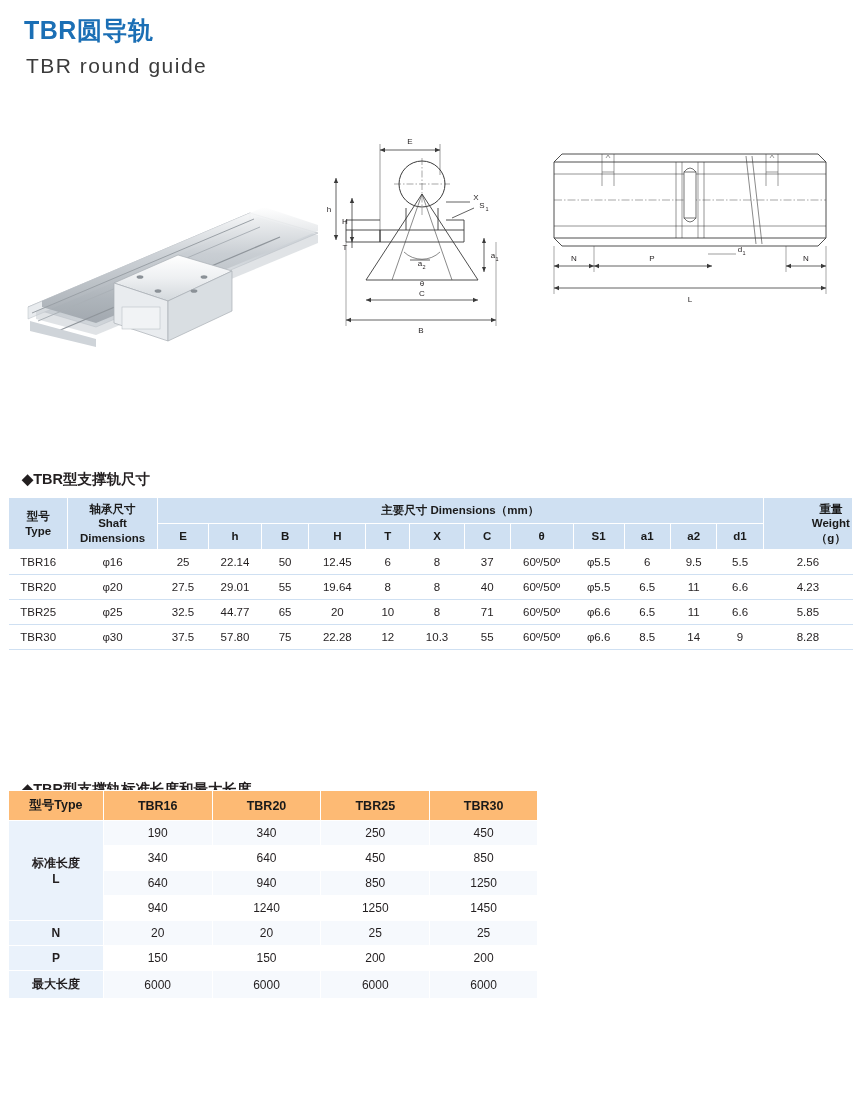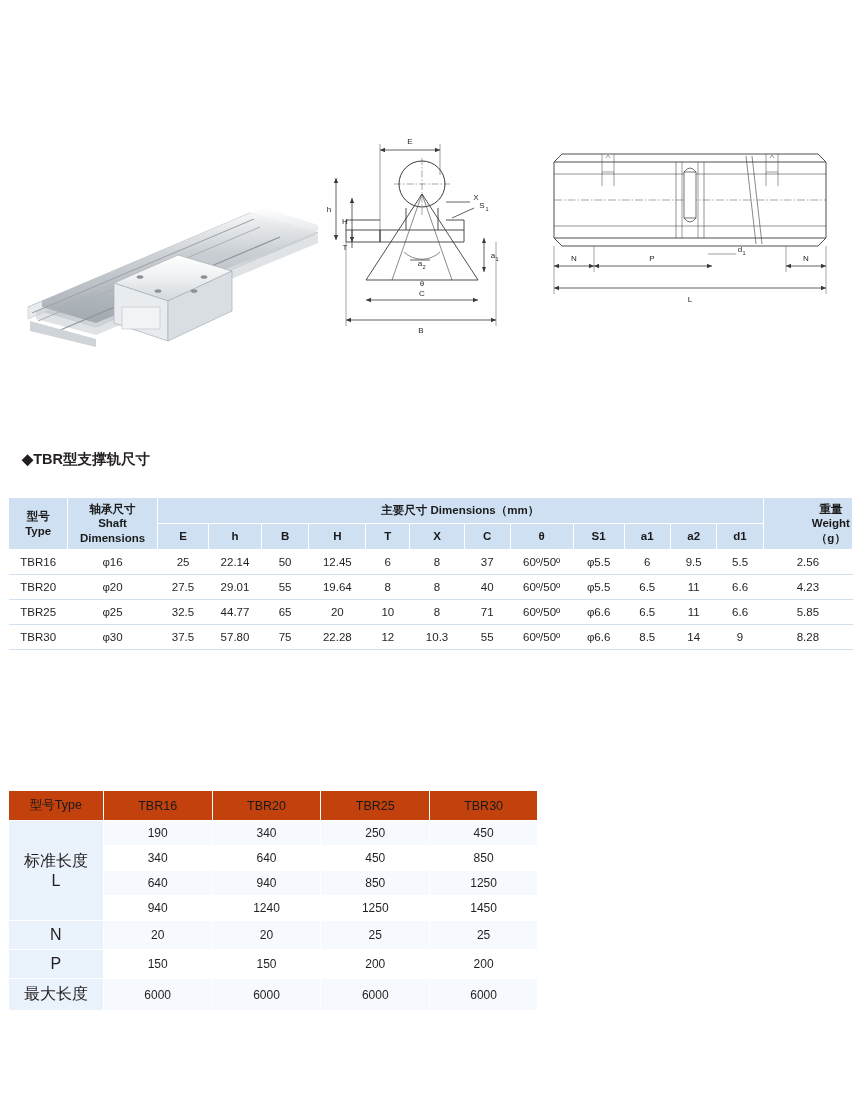--- a/index.html
+++ b/index.html
@@ -27,21 +27,21 @@
   }
 
   
   .illus { position: absolute; left: 0; top: 120px; width: 860px; height: 270px; }
 
   
   .photo { position: absolute; left: 18px; top: 35px; width: 310px; height: 220px; }
 
   
   .sec-head {
-    position: absolute; font-size: 14.5px; font-weight: bold; color: #231f20;
+    position: absolute; font-size: 14.5px; font-weight: bold; color: #231f20; margin-top: 20px;
   }
 
   
   .tbl1 {
     position: absolute; left: 8px; top: 497px; width: 845px;
     border-collapse: collapse; font-size: 11.5px;
   }
   .tbl1 th, .tbl1 td {
     border: 1px solid #ffffff;
     text-align: center;
@@ -70,42 +70,44 @@
     position: absolute; left: 8px; top: 790px; width: 530px;
     border-collapse: collapse; font-size: 12px;
   }
   .tbl2 th, .tbl2 td {
     border: 1px solid #ffffff;
     text-align: center;
     vertical-align: middle;
     padding: 5px 2px;
   }
   .tbl2 thead th {
-    background: #c2410c; font-weight: normal; color: #1a1a1a; font-size: 12.5px;
+    background: #fdba74; font-weight: bold; color: #1a1a1a; font-size: 12.5px;
     padding: 6px 2px;
   }
   .tbl2 td.lbl {
-    background: #eaf2fb; font-weight: normal; color: #231f20;
-    font-size: 16px; width: 95px;
+    background: #eaf2fb; font-weight: bold; color: #231f20;
+    font-size: 12px; width: 95px;
   }
   .tbl2 td.val { background: #f6f9fd; }
   .tbl2 td.val-alt { background: #ffffff; }
 
   .note {
     position: absolute; left: 22px; top: 1022px;
     font-size: 14.5px; color: #231f20; letter-spacing: 0.3px;
   }
 
   svg { display: block; }
 </style>
 </head>
 <body>
 
 <div class="page">
 
+  <div class="title-cn">TBR圆导轨</div>
+  <div class="title-en">TBR round guide</div>
 
   <div class="illus">
 
     <svg class="photo" viewBox="0 0 310 220">
       <defs>
         <linearGradient id="railg" x1="0" y1="0" x2="0" y2="1">
           <stop offset="0%" stop-color="#f2f4f6"></stop>
           <stop offset="35%" stop-color="#cfd4d9"></stop>
           <stop offset="50%" stop-color="#eceff1"></stop>
           <stop offset="75%" stop-color="#b9bfc5"></stop>
@@ -388,20 +390,21 @@
         <td>60º/50º</td>
         <td>φ6.6</td>
         <td>8.5</td>
         <td>14</td>
         <td>9</td>
         <td>8.28</td>
       </tr>
     </tbody>
   </table>
 
+  <div class="sec-head" style="left:22px; top:760px;">◆TBR型支撑轨标准长度和最大长度</div>
 
   <table class="tbl2">
     <thead>
       <tr>
         <th style="width:95px;">型号Type</th>
         <th style="width:109px;">TBR16</th>
         <th style="width:109px;">TBR20</th>
         <th style="width:109px;">TBR25</th>
         <th style="width:108px;">TBR30</th>
       </tr>

